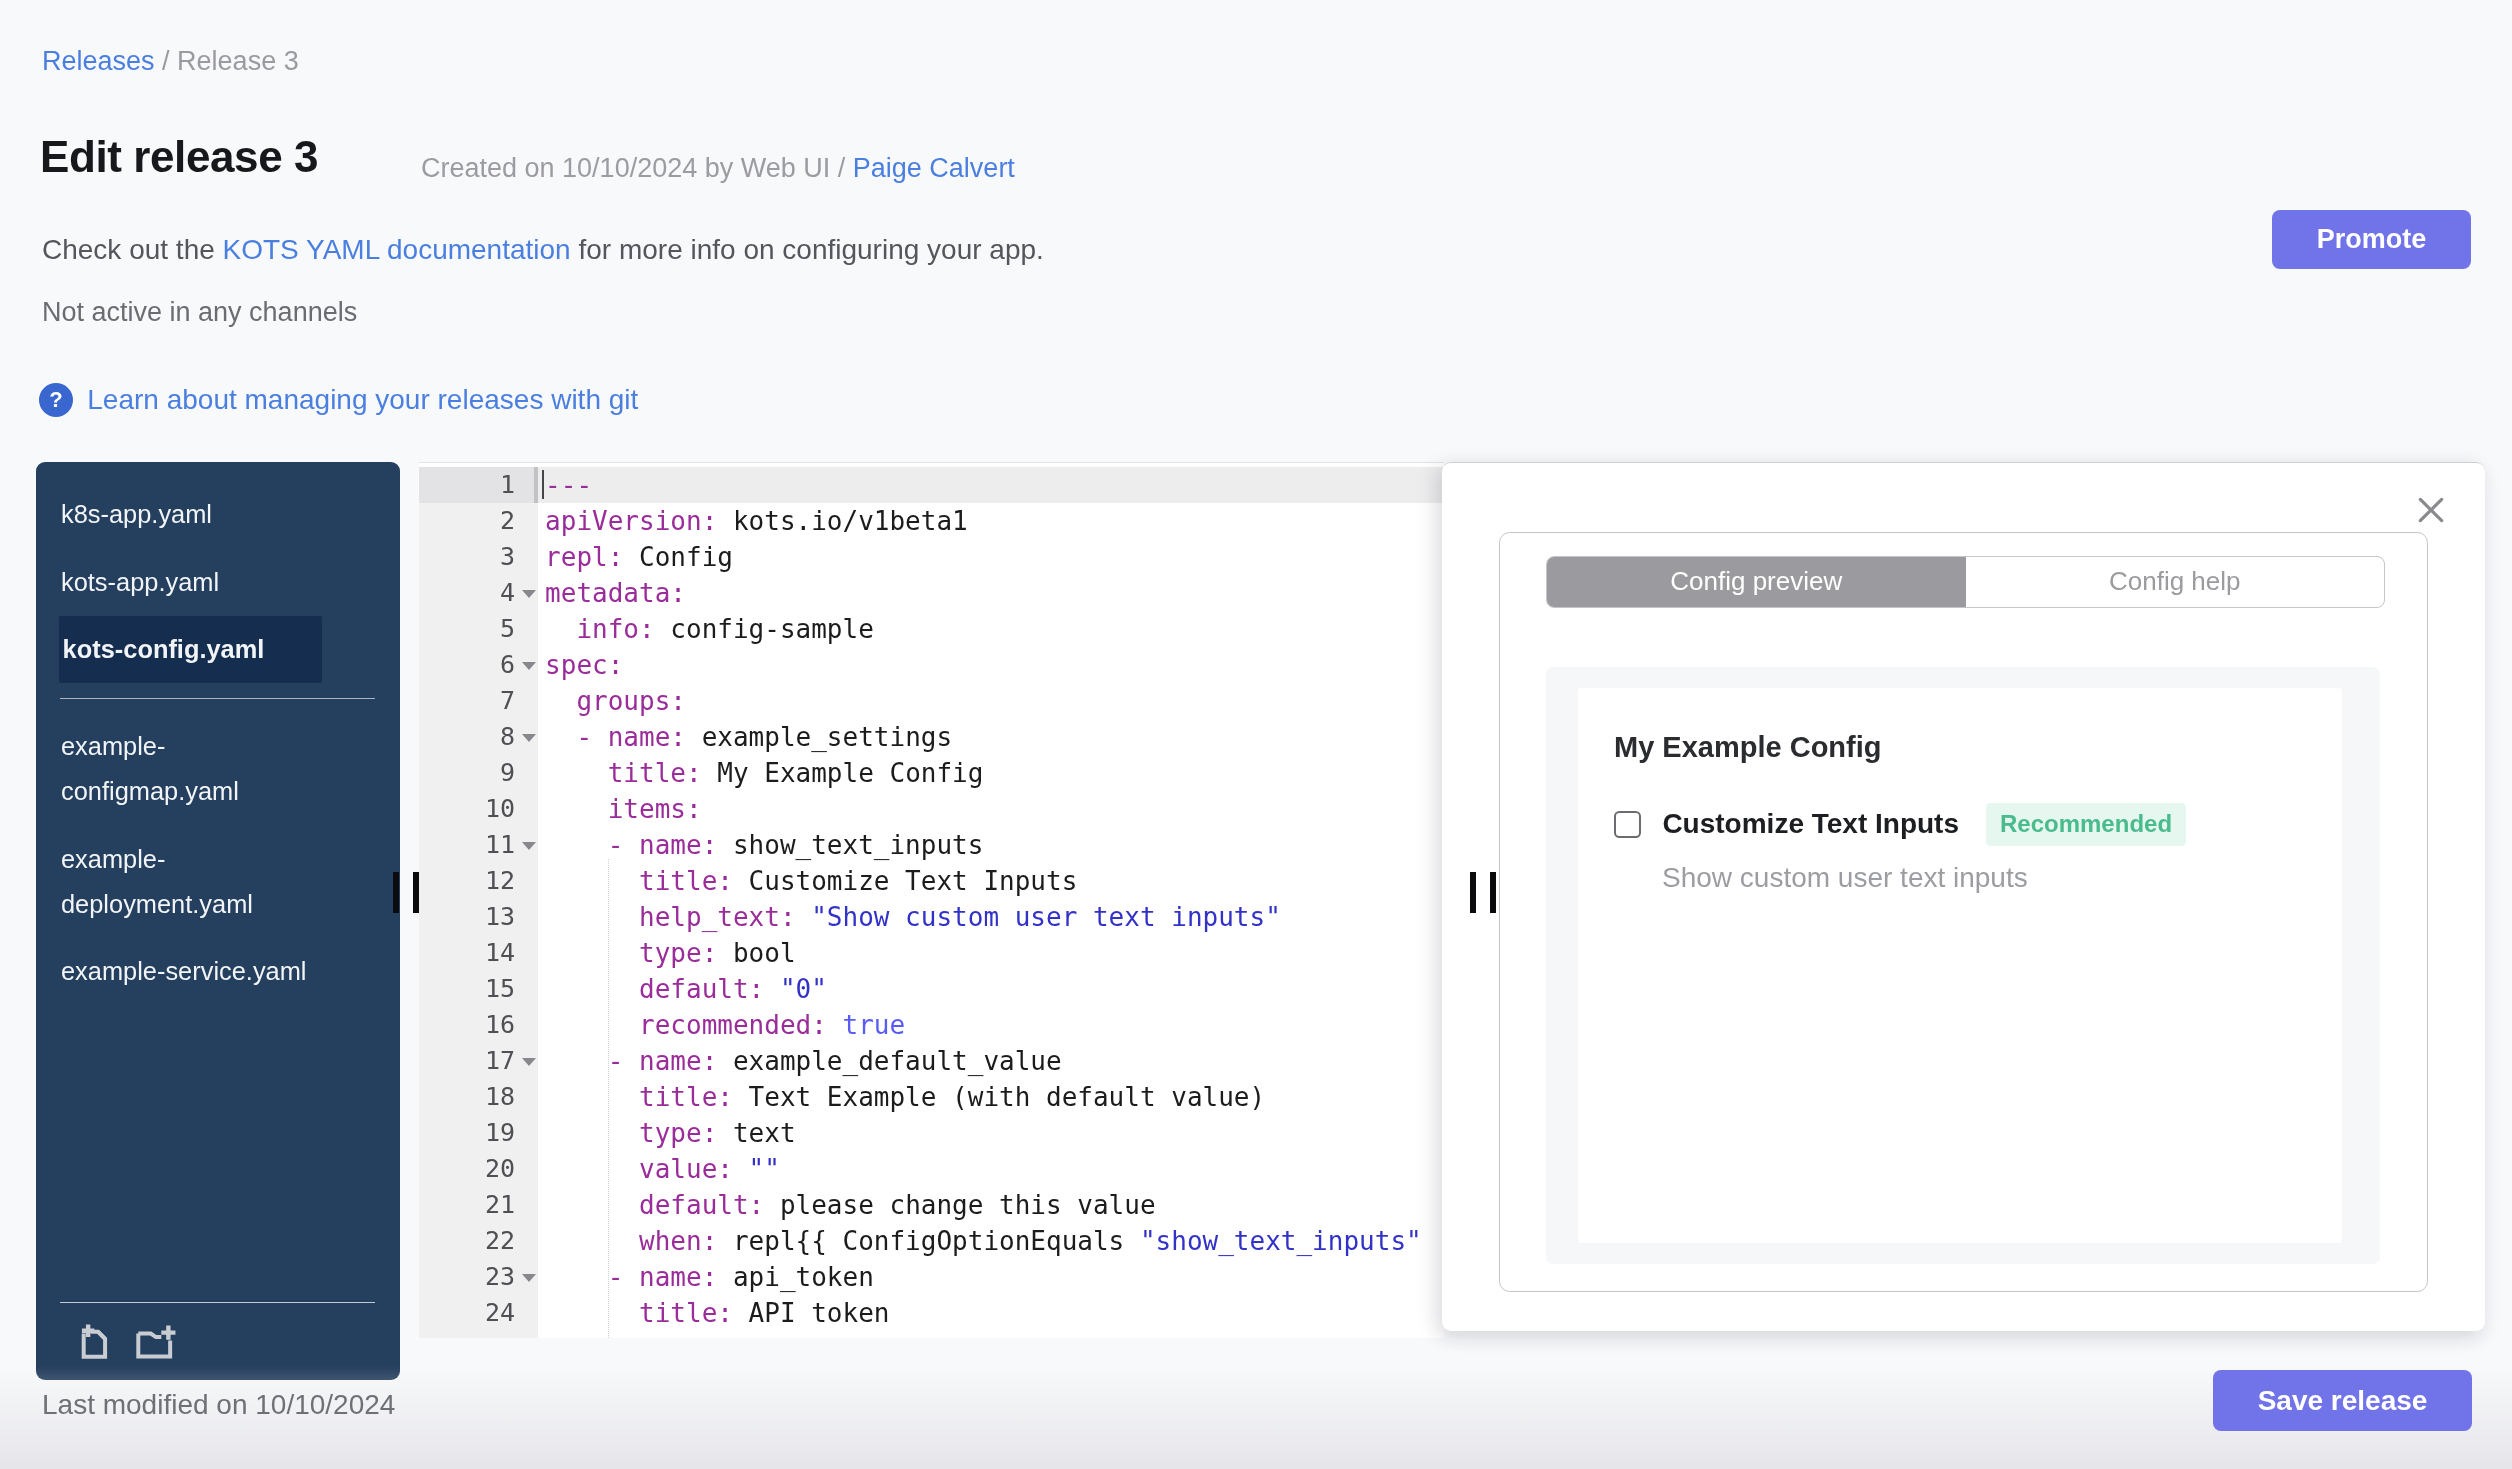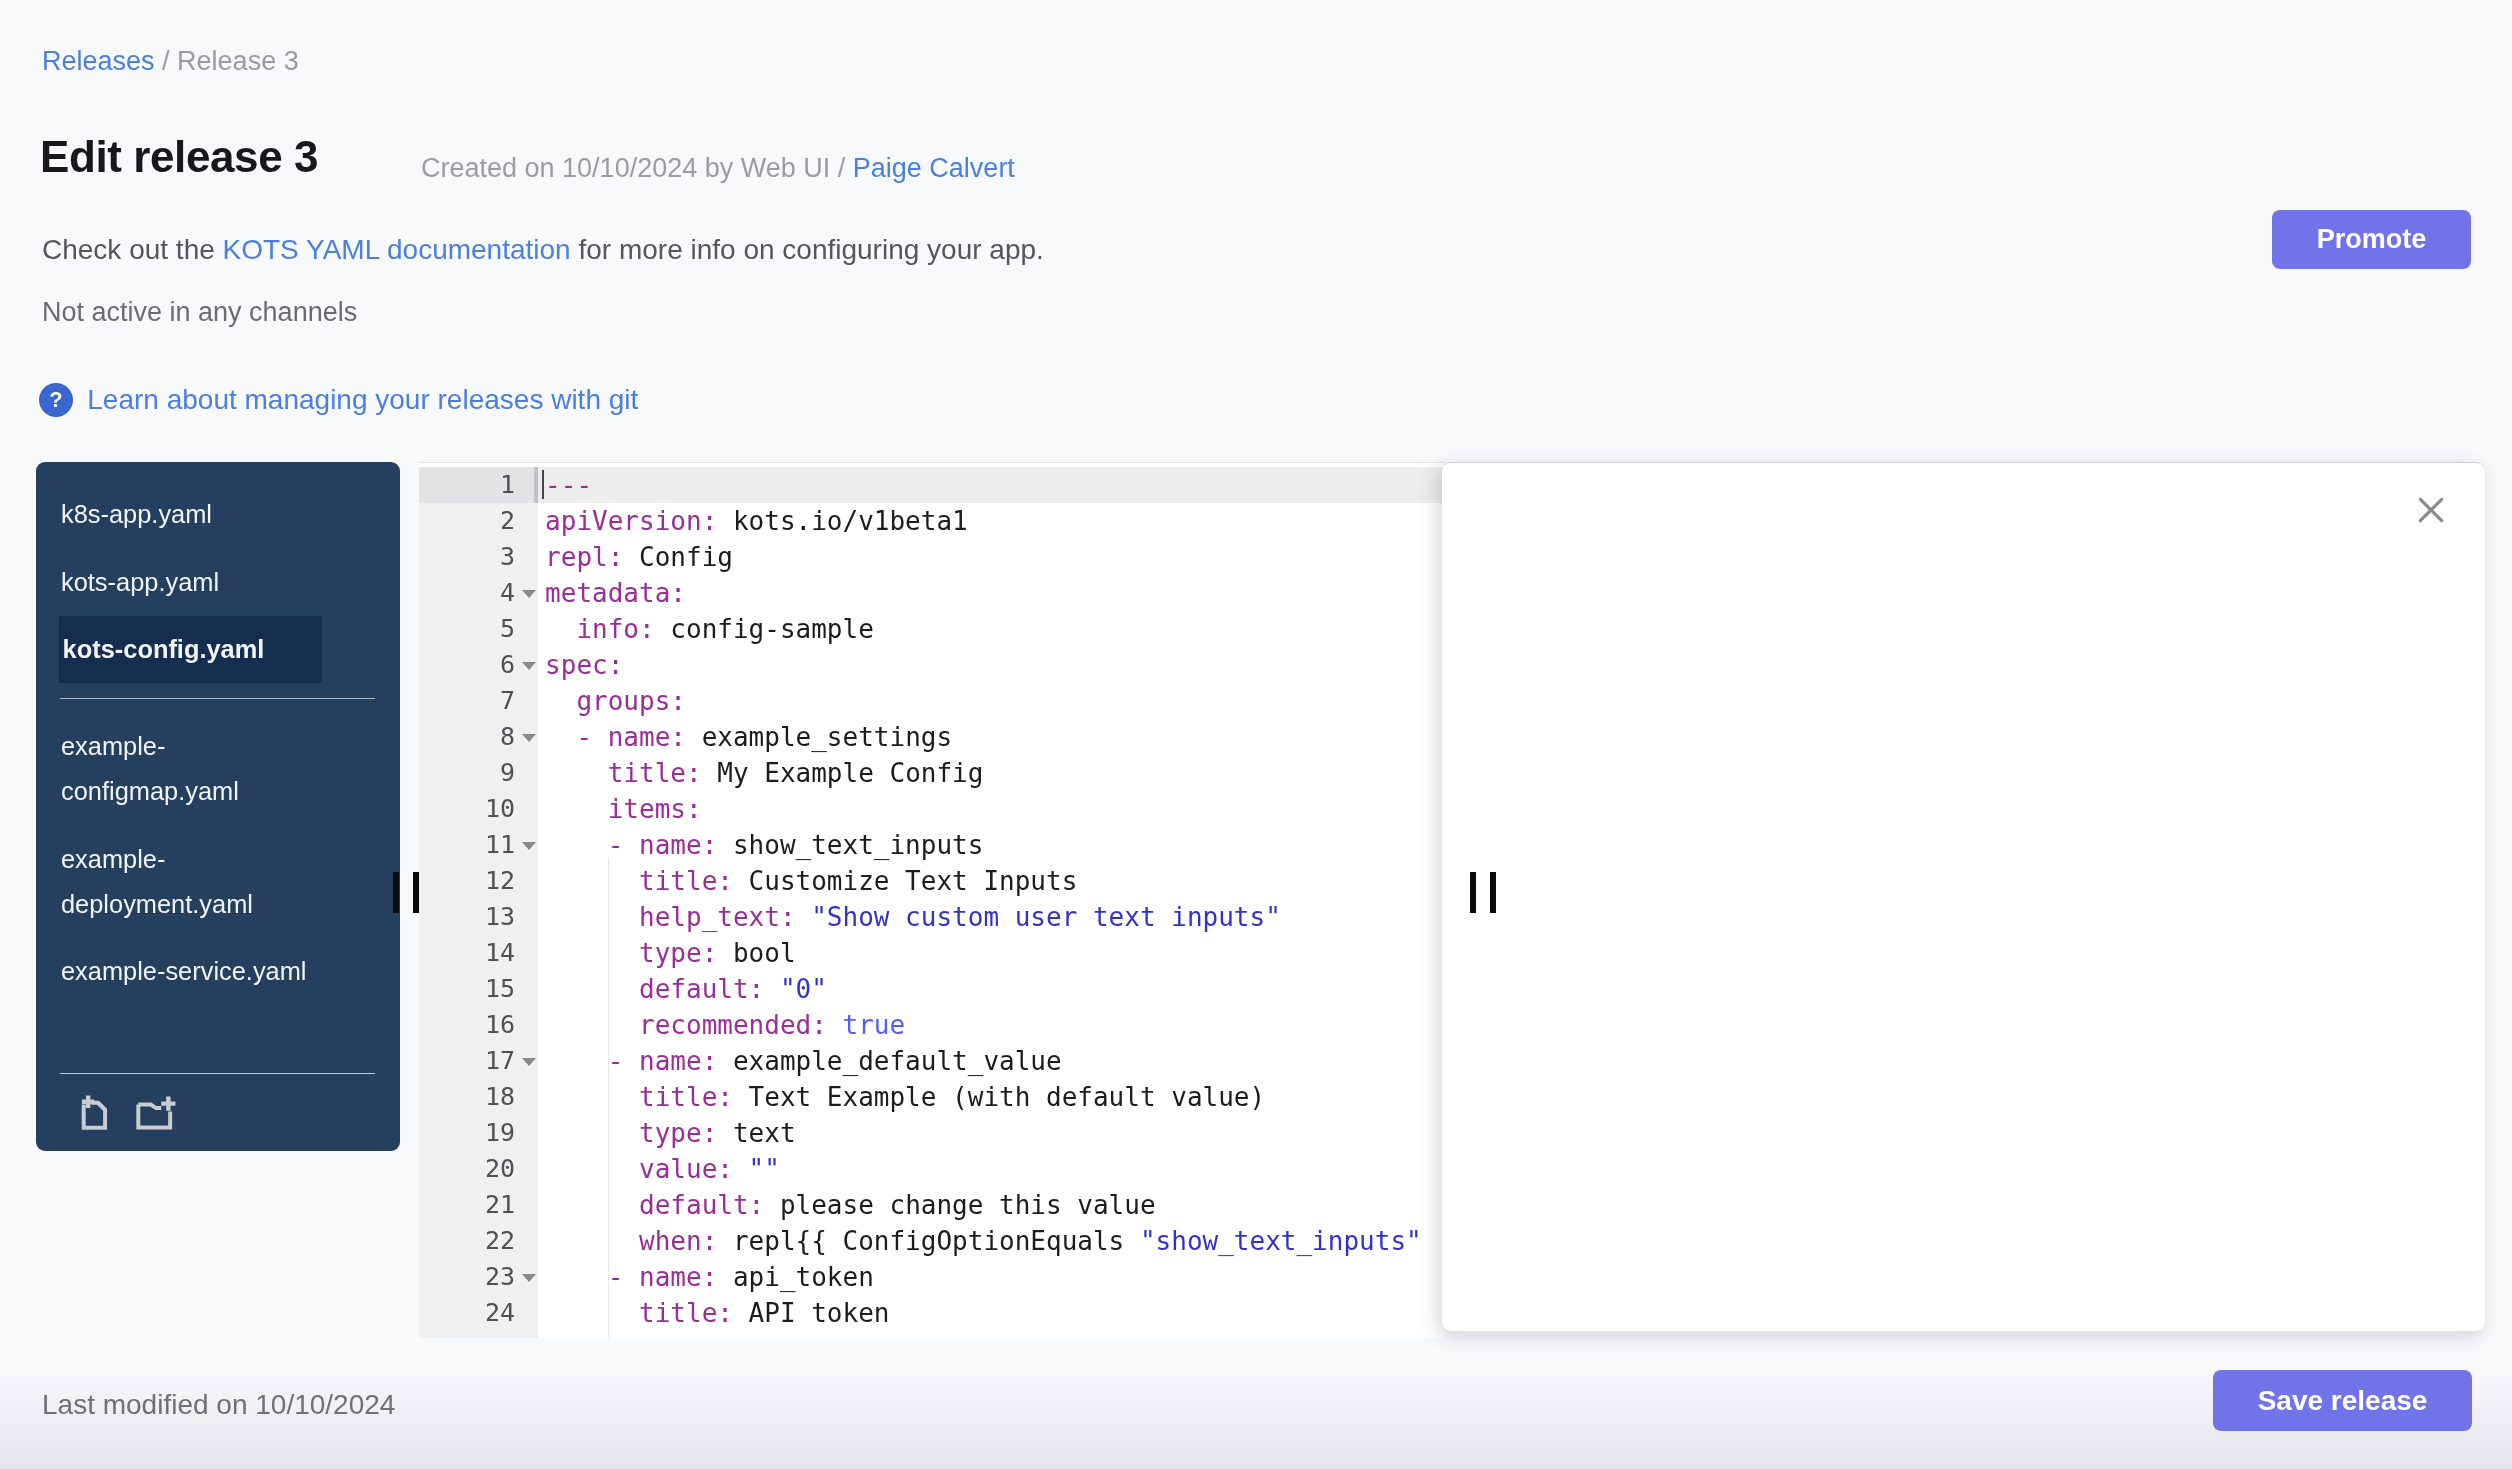--- a/index.html
+++ b/index.html
@@ -20,21 +20,21 @@
   .gitline{position:absolute;left:39px;top:383px;font-size:28px;display:flex;align-items:center;gap:14.3px;}
   .gitline a{color:var(--link,#4a7fe0);text-decoration:none;cursor:pointer;}
   .qmark{width:34px;height:34px;border-radius:50%;background:var(--help-circle,#3a66d0);
     color:#fff;font-size:22px;font-weight:bold;display:flex;align-items:center;justify-content:center;}
   .btn{position:absolute;background:var(--accent,#7173e8);color:#fff;border:none;border-radius:8px;
     font-family:inherit;font-weight:bold;cursor:pointer;z-index:3;}
   .btn.promote{left:2272px;top:210px;width:199px;height:59px;font-size:27px;}
   .btn.save{left:2213px;top:1370px;width:259px;height:61px;font-size:28px;}
 
   
-  .sidebar{position:absolute;left:36px;top:462px;width:364px;height:689px;
+  .sidebar{position:absolute;left:36px;top:462px;width:364px;height:918px;
     background:var(--sidebar-bg,#253f5e);border-radius:9px;color:#fff;overflow:hidden;}
   .file-list{padding-top:19.6px;}
   .file{padding:10.7px 18px 11.6px 25px;font-size:25.4px;line-height:45px;color:#f2f5f8;cursor:pointer;}
   .file.selected{background:var(--sidebar-selected,#152e50);font-weight:bold;
     margin:0 78px 0 23px;padding-left:3.6px;border-radius:1.8px;}
   .file-divider{border:none;border-top:1.8px solid var(--sidebar-divider,#c3c9d0);margin:15px 25px 14.3px 24px;opacity:.85;}
   .sidebar-foot{position:absolute;left:24px;right:25px;bottom:0;height:77px;
     border-top:1.8px solid var(--sidebar-divider,#c3c9d0);display:flex;align-items:center;gap:19.6px;padding-left:12.5px;}
   .sidebar-foot svg{cursor:pointer;}
 
@@ -253,20 +253,37 @@
       </div>
     <div class="indent-guide"></div>
   </div>
 
   <div class="panel">
     <button class="close-btn">
       <svg width="32" height="32" viewBox="0 0 36 36">
         <path d="M6 6 L30 30 M30 6 L6 30" stroke="#8a8a8e" stroke-width="3.6" stroke-linecap="round"></path>
       </svg>
     </button>
+    <div class="tabs-card">
+      <div class="tabs">
+        <div class="tab active">Config preview</div>
+        <div class="tab">Config help</div>
+      </div>
+      <div class="preview-body">
+        <div class="config-card">
+          <p class="group-title">My Example Config</p>
+          <div class="cfg-row">
+            <span class="checkbox" id="cfg-checkbox"></span>
+            <span class="item-label">Customize Text Inputs</span>
+            <span class="badge">Recommended</span>
+          </div>
+          <div class="item-help">Show custom user text inputs</div>
+        </div>
+      </div>
+    </div>
   </div>
 
   <div class="resizer right">
     <div class="bar"></div>
     <div class="bar"></div>
   </div>
 
   <div class="last-modified">Last modified on 10/10/2024</div>
   <button class="btn save">Save release</button>
 

